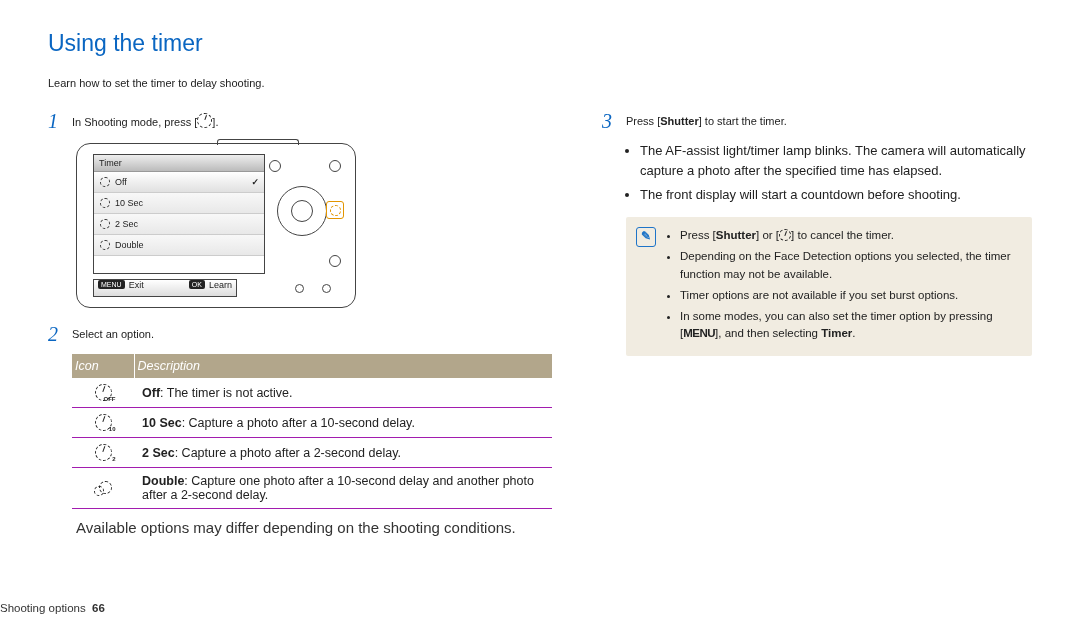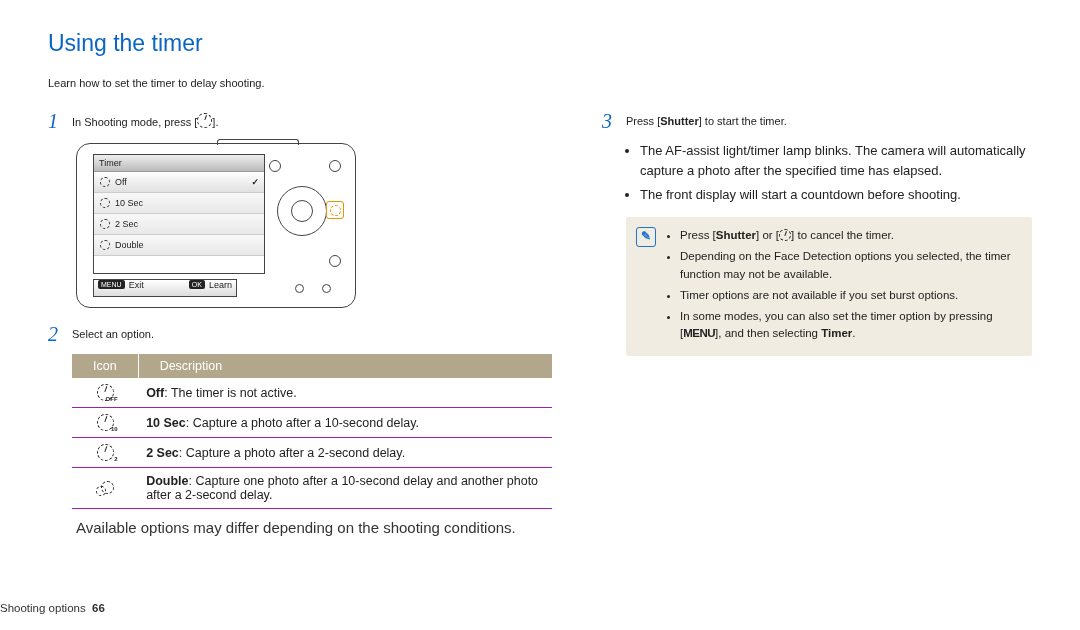--- a/index.html
+++ b/index.html
@@ -242,22 +242,23 @@
   table.options {
     border-collapse: collapse;
     width: 480px;
     margin-left: 24px;
     font-size: 12.5px;
   }
   table.options thead th {
     background: #b2a68b;
     color: #fff;
     font-weight: 400;
+    font-style: italic;
     text-align: left;
-    padding: 5px 21px;
+    padding: 5px 3px;
     border-right: 1px solid #fff;
   }
   table.options thead th:last-child { border-right: none; }
   table.options tbody td {
     border-bottom: 1px solid #a21caf;
     padding: 6px 8px;
     vertical-align: middle;
   }
   table.options tbody td:first-child {
     width: 46px;

